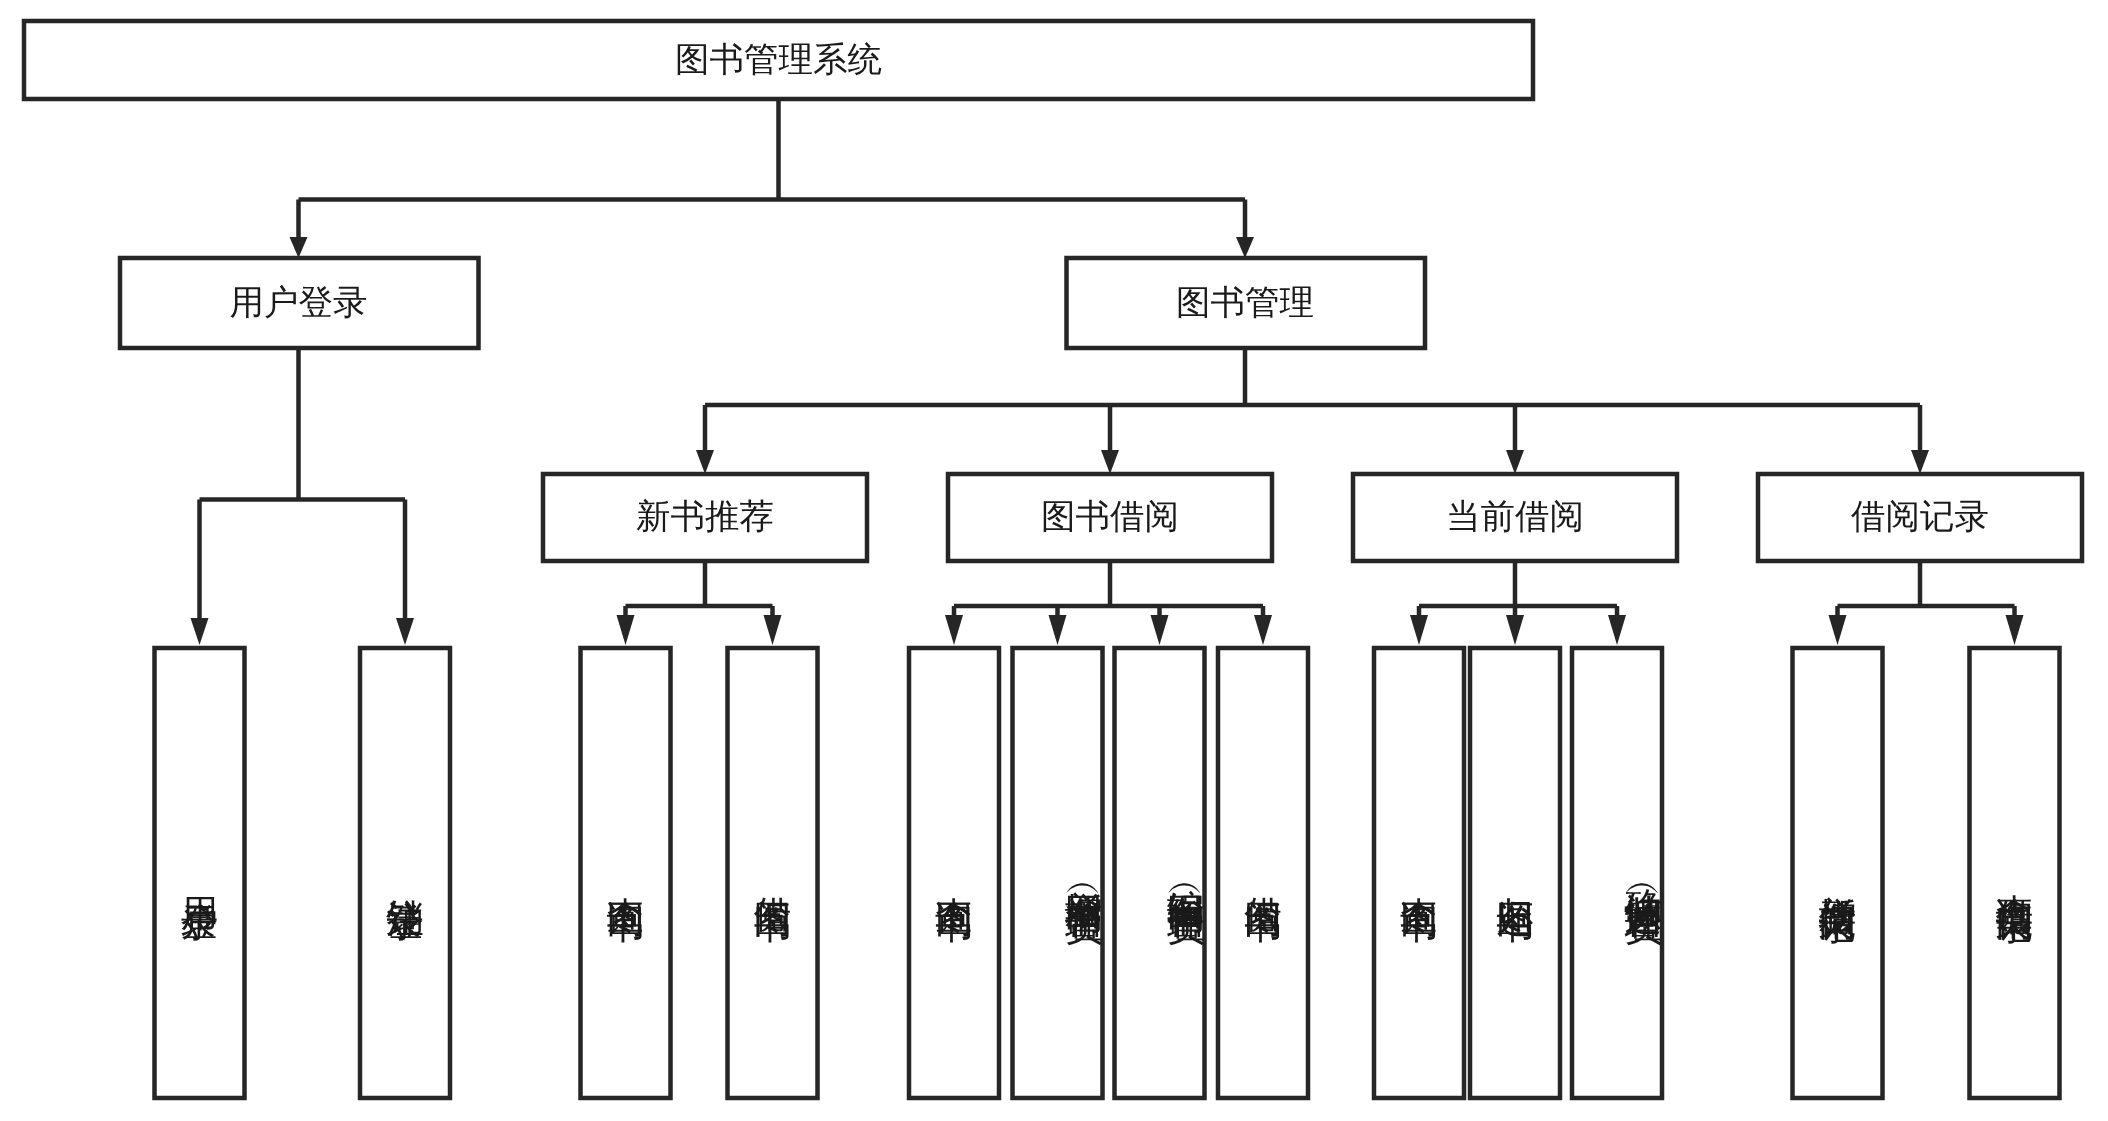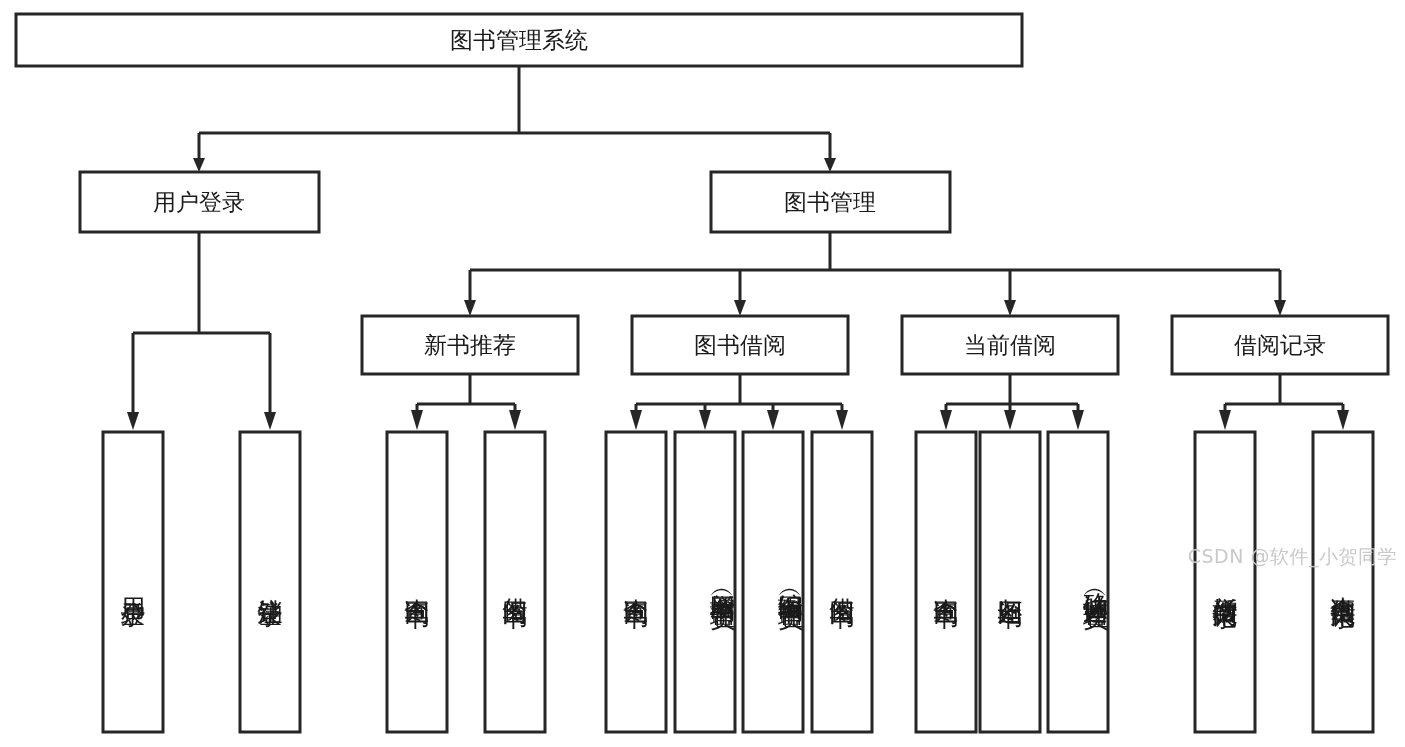--- a/index.html
+++ b/index.html
@@ -205,14 +205,13 @@
   <div class="vlabel" style="left:743px; top:436px; width:60px; height:292px; align-items:flex-start;">编辑图书（管理员）</div>
   <div class="vlabel" style="left:812px; top:432px; width:60px; height:300px;">借阅图书</div>
 
   <div class="vlabel" style="left:916px; top:432px; width:60px; height:300px;">查询图书</div>
   <div class="vlabel" style="left:980px; top:432px; width:60px; height:300px;">归还图书</div>
   <div class="vlabel" style="left:1048px; top:436px; width:60px; height:292px; align-items:flex-start;">确认归还（管理员）</div>
 
   <div class="vlabel" style="left:1195px; top:432px; width:60px; height:300px;">新增借阅记录</div>
   <div class="vlabel" style="left:1313px; top:432px; width:60px; height:300px;">查询借阅记录</div>
 
-  <div class="watermark">CSDN @软件_小贺同学</div>
 </div>
 
 </body></html>

